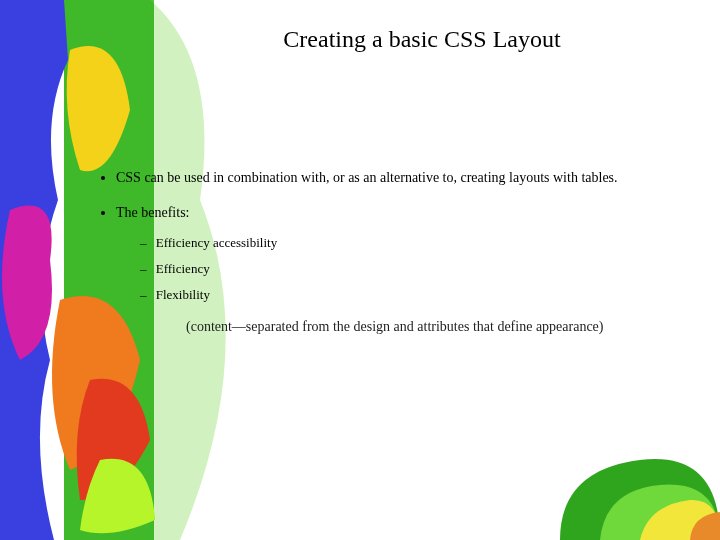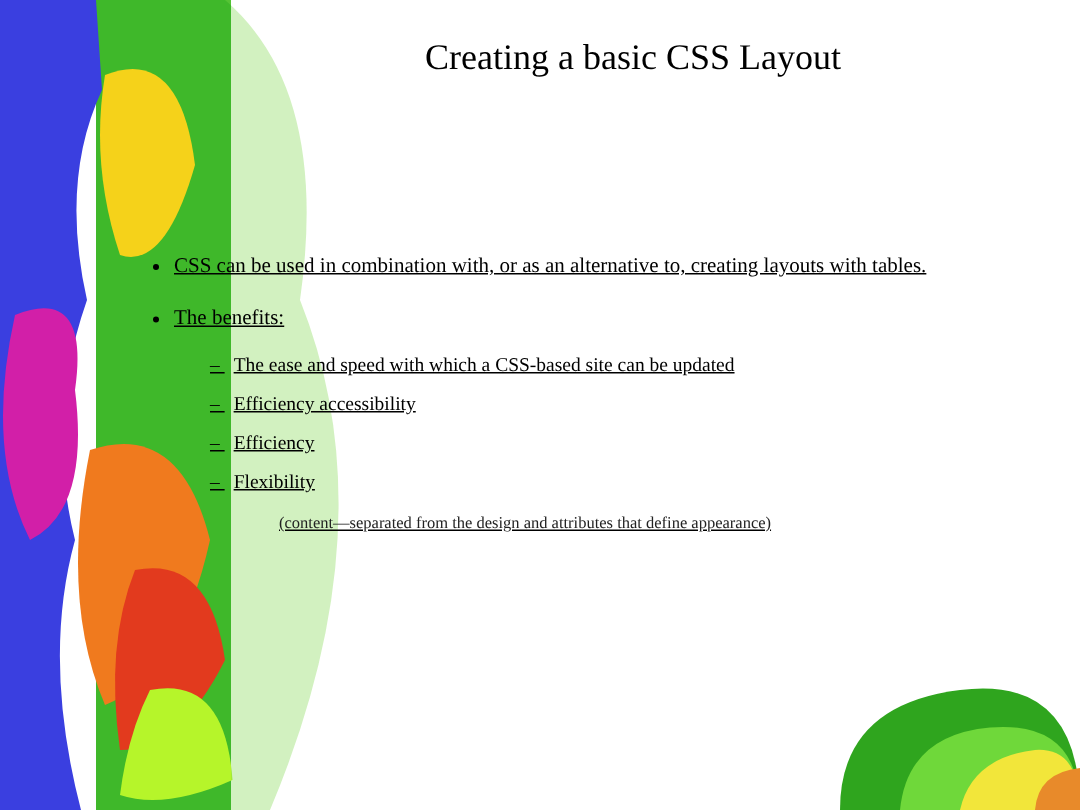--- a/index.html
+++ b/index.html
@@ -34,39 +34,38 @@
   }
   ul.top {
     list-style: disc;
     padding-left: 16px;
     font-size: 14px;
     color: #000;
     line-height: 2.1;
   }
   ul.top > li {
     margin-bottom: 6px;
-    text-decoration: underline;
   }
   ul.top > li > .lead {
     display: inline;
   }
   ul.sub {
     list-style: none;
     padding-left: 40px;
     font-size: 13px;
     line-height: 2.0;
     margin-top: 2px;
   }
   ul.sub > li::before {
     content: "– ";
     margin-left: -16px;
     padding-right: 6px;
   }
   .footnote {
-    font-size: 11px;
+    font-size: 14px;
     color: #222;
     padding-left: 70px;
     margin-top: 4px;
   }
 </style>
 </head>
 <body>
 
 <svg class="bg-art" viewBox="0 0 720 540" preserveAspectRatio="none">
 
@@ -94,21 +93,20 @@
 <div class="content">
   <h1 class="title">Creating a basic CSS Layout</h1>
 
   <ul class="top">
     <li>
       <span class="lead">CSS can be used in combination with, or as an alternative to, creating layouts with tables.</span>
     </li>
     <li>
       <span class="lead">The benefits:</span>
       <ul class="sub">
-        <li>The ease and speed with which a CSS-based site can be updated</li>
         <li>Efficiency accessibility</li>
         <li>Efficiency</li>
         <li>Flexibility</li>
       </ul>
       <div class="footnote">(content—separated from the design and attributes that define appearance)</div>
     </li>
   </ul>
 </div>
 
 </body></html>

